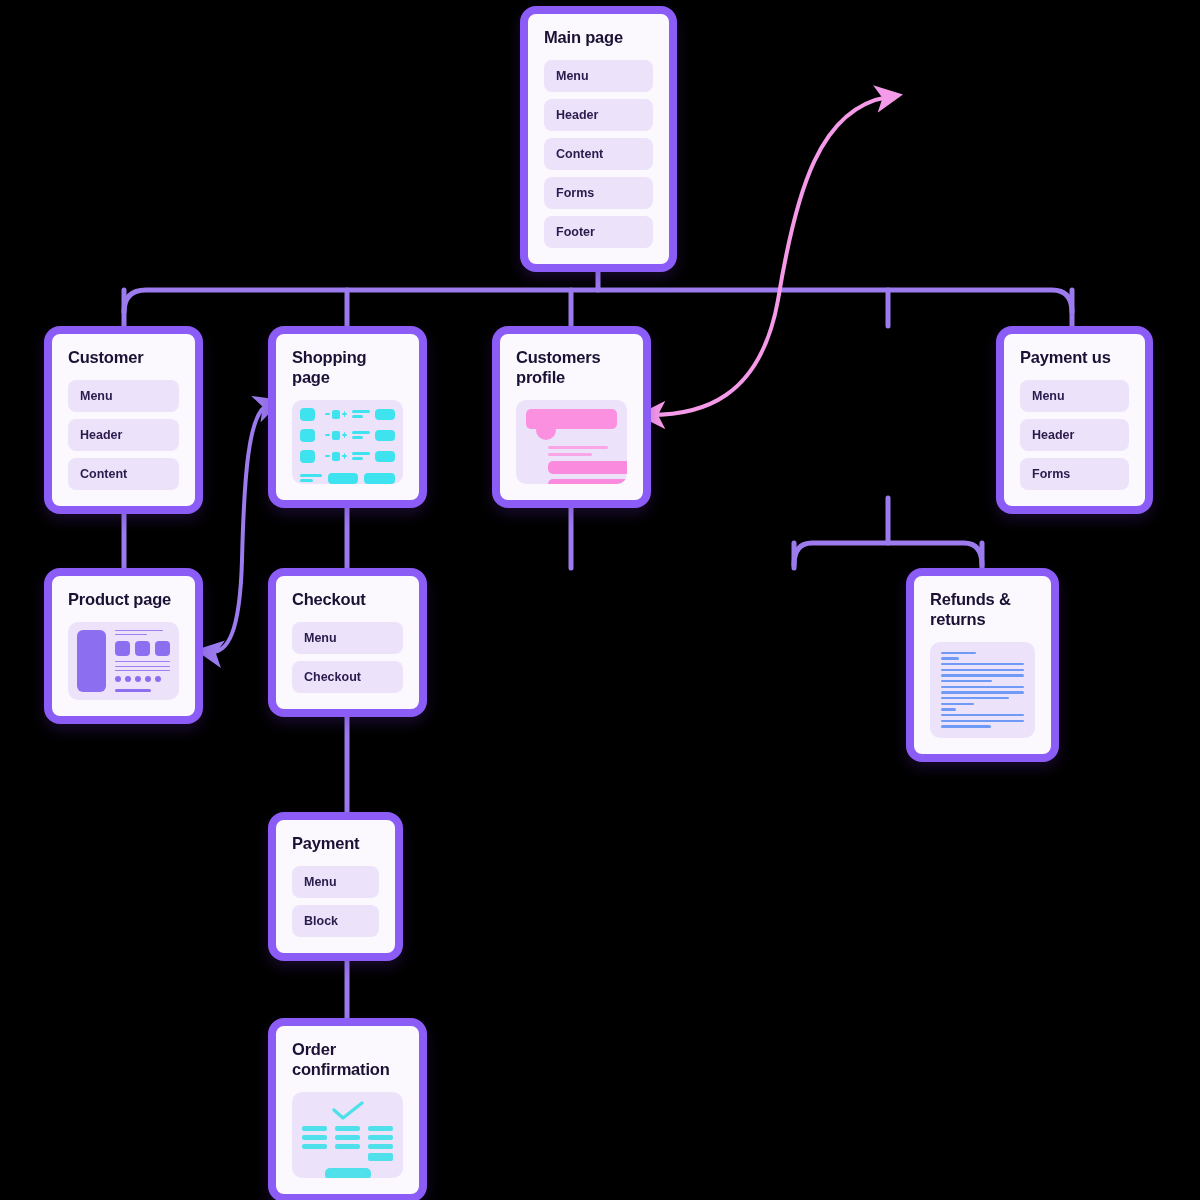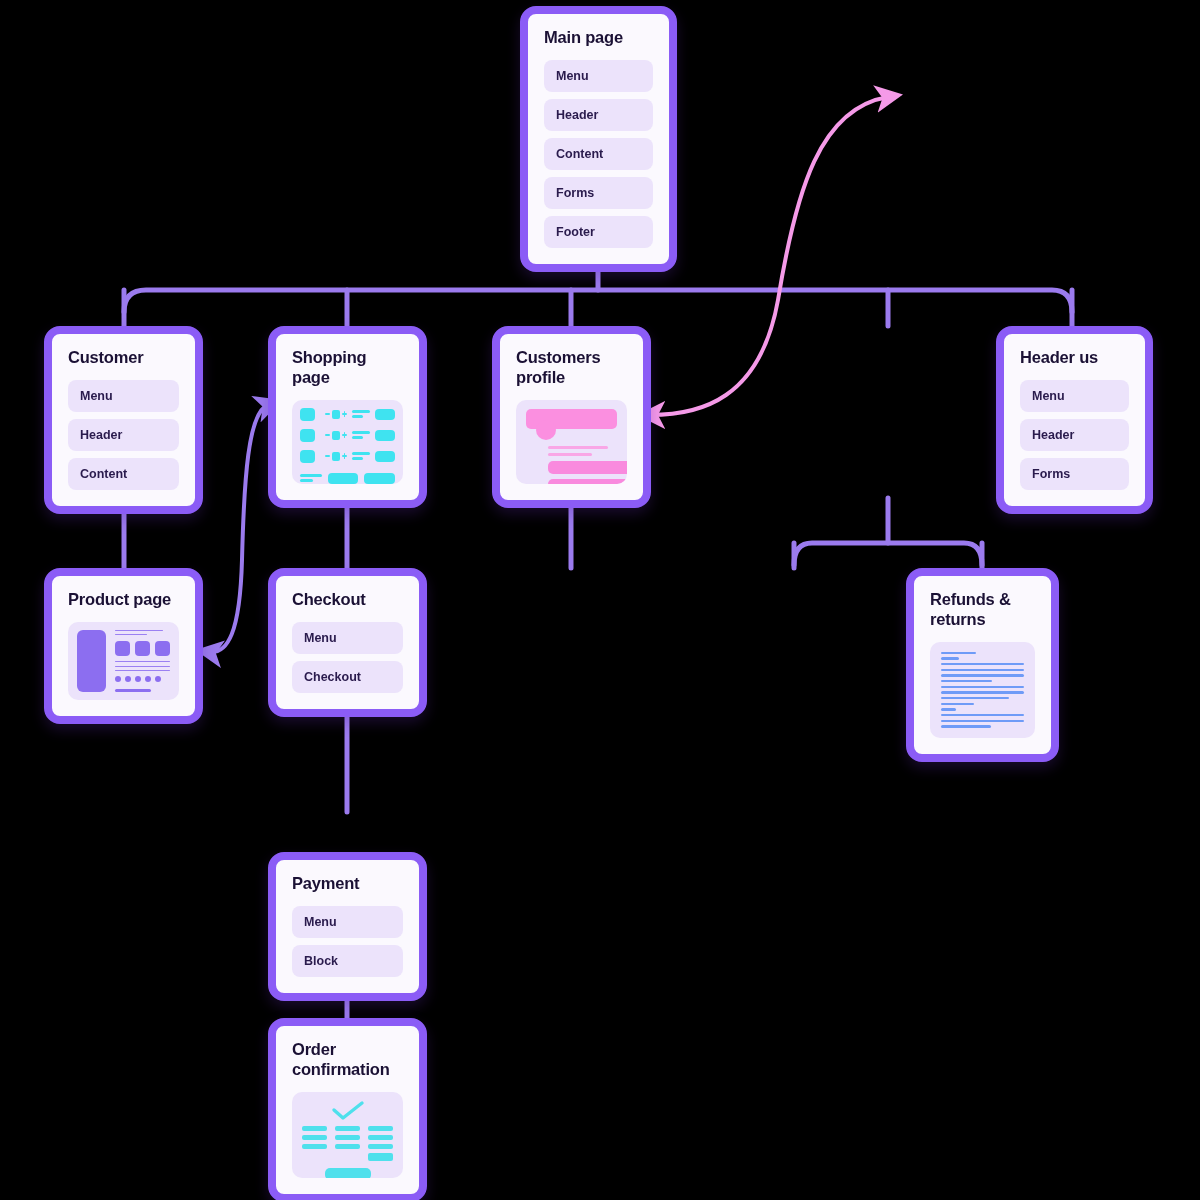--- a/index.html
+++ b/index.html
@@ -282,21 +282,21 @@
       <div class="pk avatar"></div>
       <div class="pk line" style="width:60px;margin-top:6px;"></div>
       <div class="pk line" style="width:44px;margin-top:4px;"></div>
       <div class="pk field" style="width:108px;"></div>
       <div class="pk field" style="width:108px;"></div>
     </div>
   </div>
 
 
   <div class="card" style="left:996px; top:326px; width:157px;">
-    <div class="card-title">Header us</div>
+    <div class="card-title">Payment us</div>
     <div class="rows">
       <div class="row">Menu</div>
       <div class="row">Header</div>
       <div class="row">Forms</div>
     </div>
   </div>
 
   <div class="card" style="left:44px; top:568px; width:159px;">
     <div class="card-title">Product page</div>
     <div class="mock mk-prod">
@@ -348,21 +348,21 @@
       <div class="dl" style="width:100%"></div>
       <div class="dl" style="width:82%"></div>
       <div class="dl" style="width:40%"></div>
       <div class="dl" style="width:18%"></div>
       <div class="dl" style="width:100%"></div>
       <div class="dl" style="width:100%"></div>
       <div class="dl" style="width:60%"></div>
     </div>
   </div>
 
-  <div class="card" style="left:268px; top:852px; width:159px;">
+  <div class="card" style="left:268px; top:812px; width:135px;">
     <div class="card-title">Payment</div>
     <div class="rows">
       <div class="row">Menu</div>
       <div class="row">Block</div>
     </div>
   </div>
 
   <div class="card" style="left:268px; top:1018px; width:159px;">
     <div class="card-title">Order
 confirmation</div>

